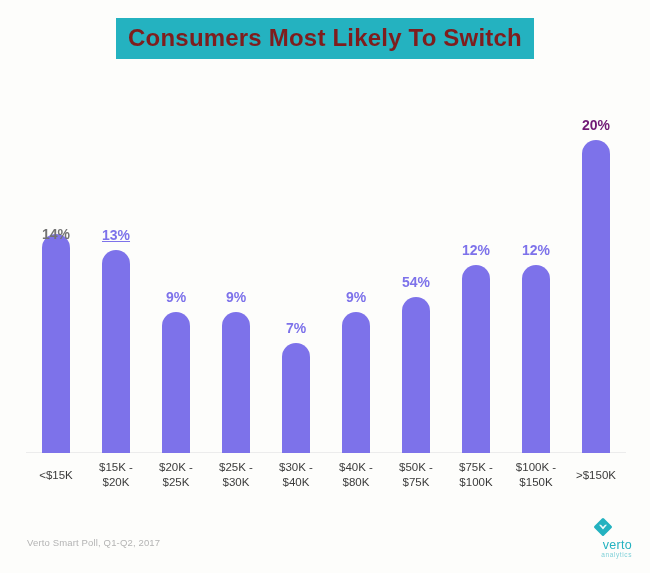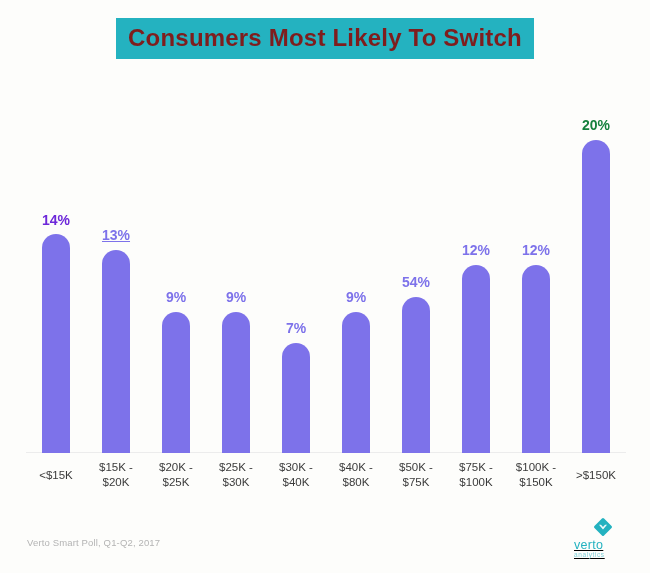--- a/index.html
+++ b/index.html
@@ -109,22 +109,21 @@
     top: 537px;
     color: #b4b4b4;
     font-size: 9.5px;
     letter-spacing: 0.15px;
   }
   .logo {
     position: absolute;
     right: 18px;
     top: 516px;
     width: 58px;
-    text-align: left;
-    text-decoration: underline;
+    text-align: right;
   }
   .logo-mark {
     width: 22px;
     height: 22px;
     margin: 0 auto 1px auto;
     display: block;
   }
   .logo-word {
     color: #24b2c0;
     font-size: 12.5px;
@@ -145,21 +144,21 @@
 
   <div class="title-block">
     <div class="title-line">Consumers Most Likely To Switch</div>
     <br>
   </div>
 
   <div class="plot">
     <div class="baseline"></div>
   <div class="bar-slot" style="left: 0px;">
         <div class="bar" title="&lt;$15K: 14%" style="height: 219.1px; background: rgb(125, 114, 234);"></div>
-        <div class="bar-label" style="bottom: 226px; color: #6d28d9;">14%</div>
+        <div class="bar-label" style="bottom: 212px; color: #737373;">14%</div>
       </div>
       <div class="bar-slot" style="left: 60px;">
         <div class="bar" title="$15K - $20K: 13%" style="height: 203.45px; background: rgb(125, 114, 234);"></div>
         <div class="bar-label" style="bottom: 211.45px; color: rgb(125, 114, 234); text-decoration: underline;">13%</div>
       </div>
       <div class="bar-slot" style="left: 120px;">
         <div class="bar" title="$20K - $25K: 9%" style="height: 140.85px; background: rgb(125, 114, 234);"></div>
         <div class="bar-label" style="bottom: 148.85px; color: rgb(125, 114, 234);">9%</div>
       </div>
       <div class="bar-slot" style="left: 180px;">
@@ -181,21 +180,21 @@
       <div class="bar-slot" style="left: 420px;">
         <div class="bar" title="$75K - $100K: 12%" style="height: 187.8px; background: rgb(125, 114, 234);"></div>
         <div class="bar-label" style="bottom: 195.8px; color: rgb(125, 114, 234);">12%</div>
       </div>
       <div class="bar-slot" style="left: 480px;">
         <div class="bar" title="$100K - $150K: 12%" style="height: 187.8px; background: rgb(125, 114, 234);"></div>
         <div class="bar-label" style="bottom: 195.8px; color: rgb(125, 114, 234);">12%</div>
       </div>
       <div class="bar-slot" style="left: 540px;">
         <div class="bar" title="&gt;$150K: 20%" style="height: 313px; background: rgb(125, 114, 234);"></div>
-        <div class="bar-label" style="bottom: 321px; color: #15803d;">20%</div>
+        <div class="bar-label" style="bottom: 321px; color: #701a75;">20%</div>
       </div>
     </div>
 
   <div class="xaxis">
       <div class="xtick" style="left: 0px; line-height: 30px;">&lt;$15K</div>
       <div class="xtick" style="left: 60px;">
         <div>$15K -</div>
         <div>$20K</div>
       </div>
       <div class="xtick" style="left: 120px;">

